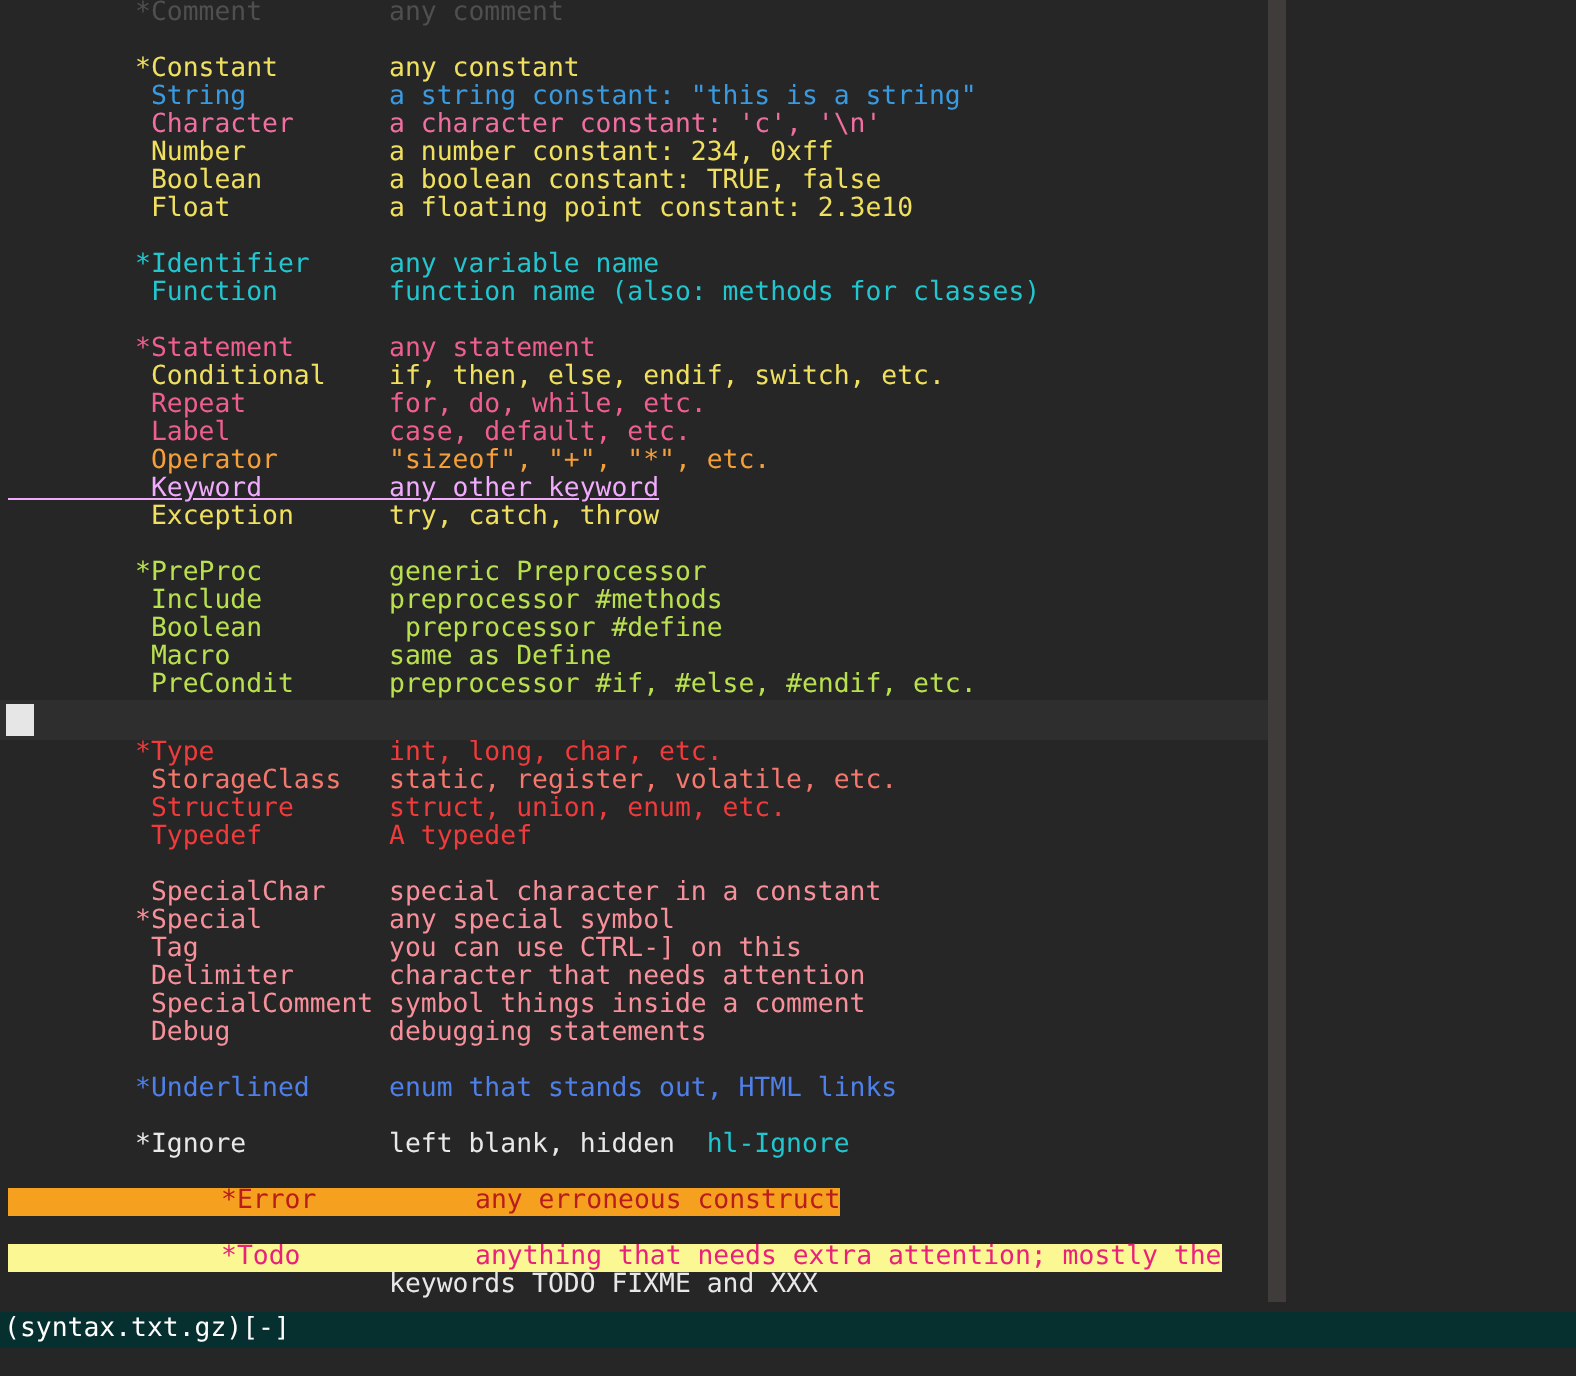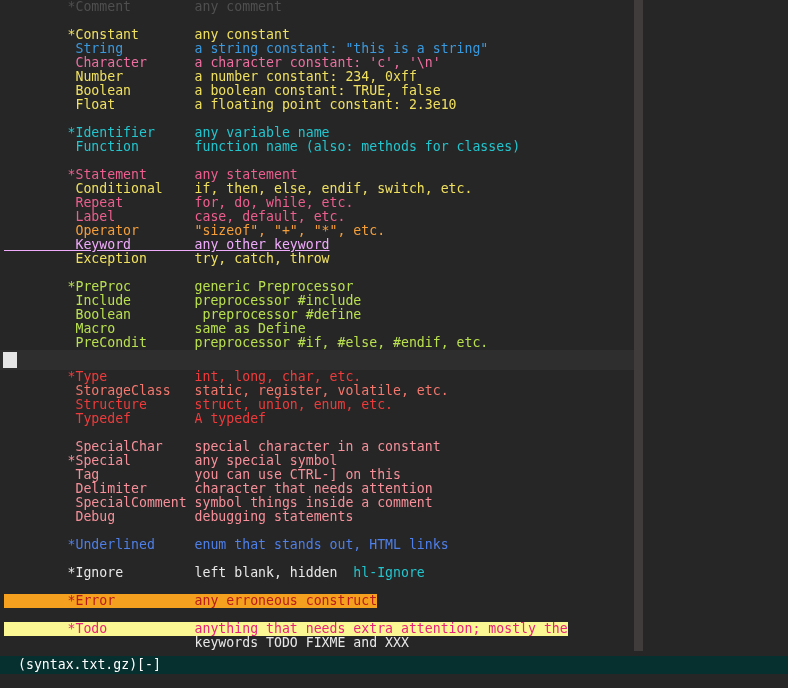--- a/index.html
+++ b/index.html
@@ -34,21 +34,21 @@
     height: 14px;
     line-height: 14px;
     font-size: 13.2px;
     white-space: pre;
     letter-spacing: 0px;
     padding-left: 4px;
     box-sizing: border-box;
   }
   .seg { white-space: pre; }
   
-  .hl-bg { display: inline-block; }
+  .hl-bg { display: inline-block; padding-left: 43px; }
 
   
   #hscroll-row {
     position: absolute;
     left: 0;
     top: 346px;
     width: 634px;
     height: 20px;
     background: #2e2e2e;
   }
@@ -91,21 +91,21 @@
     position: absolute;
     left: 0;
     top: 656px;
     width: 788px;
     height: 30px;
     background: #06302f;
     color: #ffffff;
     font-size: 13.2px;
     line-height: 18px;
     white-space: pre;
-    padding-left: 18px;
+    padding-left: 2px;
     box-sizing: border-box;
   }
   #cmdline {
     position: absolute;
     left: 0;
     top: 674px;
     width: 788px;
     height: 14px;
     background: #262626;
     color: #d8d8d8;
@@ -136,21 +136,21 @@
       <div class="line"><span class="seg" style="color: rgb(232, 232, 232);"></span></div>
       <div class="line"><span class="seg" style="color: rgb(238, 95, 143);">        *Statement      any statement</span></div>
       <div class="line"><span class="seg" style="color: rgb(240, 224, 96);">         Conditional    if, then, else, endif, switch, etc.</span></div>
       <div class="line"><span class="seg" style="color: rgb(238, 95, 143);">         Repeat         for, do, while, etc.</span></div>
       <div class="line"><span class="seg" style="color: rgb(238, 95, 143);">         Label          case, default, etc.</span></div>
       <div class="line"><span class="seg" style="color: rgb(245, 159, 59);">         Operator       "sizeof", "+", "*", etc.</span></div>
       <div class="line"><span class="seg" style="color: #f0abfc; text-decoration: underline;">         Keyword        any other keyword</span></div>
       <div class="line"><span class="seg" style="color: rgb(240, 224, 96);">         Exception      try, catch, throw</span></div>
       <div class="line"><span class="seg" style="color: rgb(232, 232, 232);"></span></div>
       <div class="line"><span class="seg" style="color: rgb(185, 224, 79);">        *PreProc        generic Preprocessor</span></div>
-      <div class="line"><span class="seg" style="color: rgb(185, 224, 79);">         Include        preprocessor #include</span></div>
+      <div class="line"><span class="seg" style="color: rgb(185, 224, 79);">         Include        preprocessor #methods</span></div>
       <div class="line"><span class="seg" style="color: rgb(185, 224, 79);">         Boolean         preprocessor #define</span></div>
       <div class="line"><span class="seg" style="color: rgb(185, 224, 79);">         Macro          same as Define</span></div>
       <div class="line"><span class="seg" style="color: rgb(185, 224, 79);">         PreCondit      preprocessor #if, #else, #endif, etc.</span></div>
       <div class="line" style="height: 20px; visibility: hidden;"><span class="seg" style="color: rgb(232, 232, 232);"></span></div>
       <div class="line"><span class="seg" style="color: rgb(239, 59, 59);">        *Type           int, long, char, etc.</span></div>
       <div class="line"><span class="seg" style="color: rgb(244, 120, 110);">         StorageClass   static, register, volatile, etc.</span></div>
       <div class="line"><span class="seg" style="color: rgb(239, 59, 59);">         Structure      struct, union, enum, etc.</span></div>
       <div class="line"><span class="seg" style="color: rgb(239, 59, 59);">         Typedef        A typedef</span></div>
       <div class="line"><span class="seg" style="color: rgb(232, 232, 232);"></span></div>
       <div class="line"><span class="seg" style="color: rgb(247, 144, 154);">         SpecialChar    special character in a constant</span></div>

